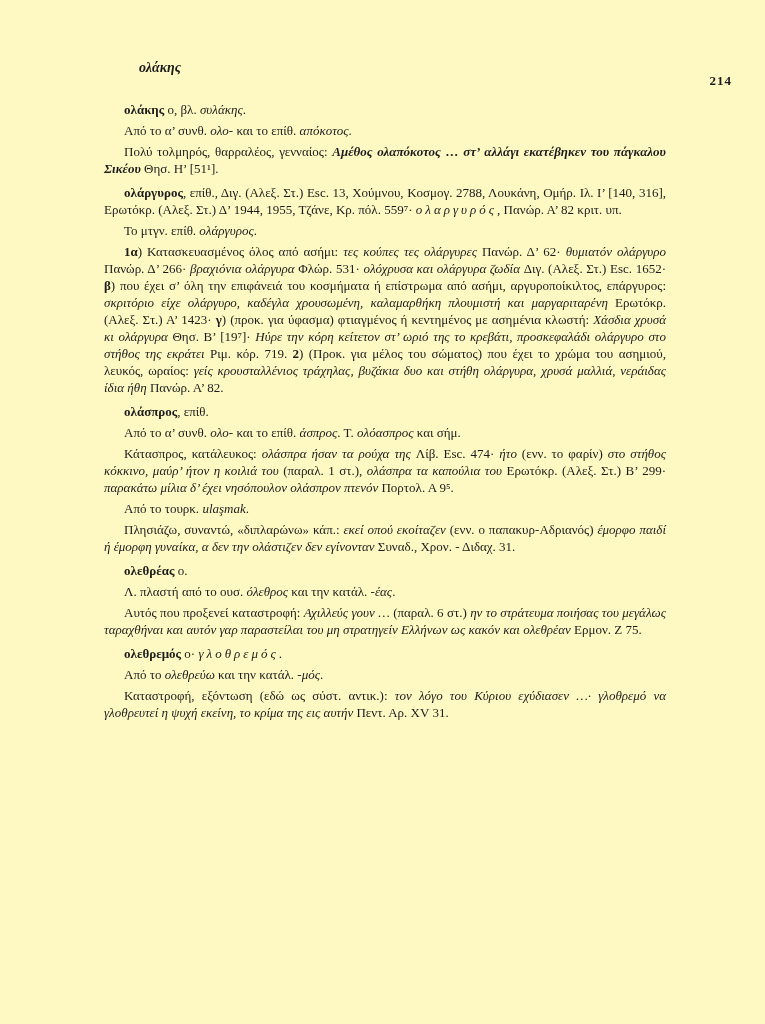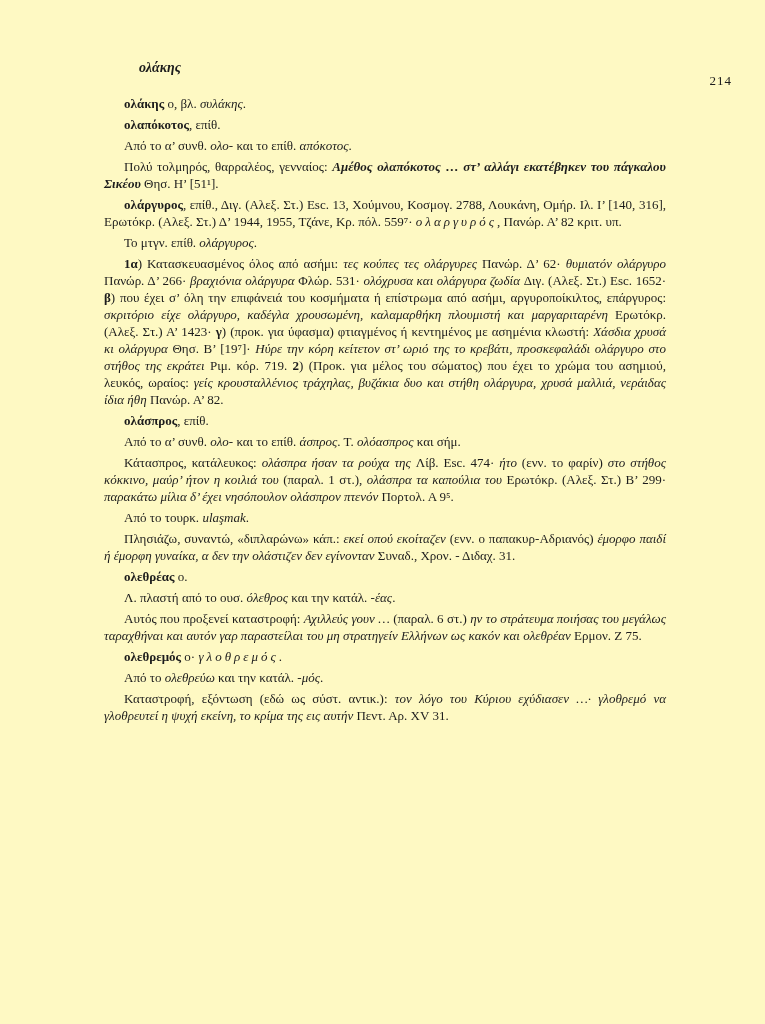--- a/index.html
+++ b/index.html
@@ -7,46 +7,45 @@
     position:relative;width:765px;height:1024px;margin:0 auto;
     background:#fef9c3;color:#1c1c1c;overflow:hidden;
     font-family:"Liberation Serif","DejaVu Serif",serif;
   }
   .running-head{
     position:absolute;left:139px;top:60px;
     font-style:italic;font-weight:bold;font-size:14px;
   }
   .page-number{
     position:absolute;right:33px;top:73px;
-    font-weight:normal;font-size:13px;letter-spacing:1px;
+    font-weight:bold;font-size:13px;letter-spacing:1px;
   }
   .content{
     position:absolute;left:104px;top:94px;width:562px;
     font-size:13px;line-height:17px;text-align:justify;
   }
   .entry{margin:0;}
   .para{text-indent:20px;margin:0 0 4px 0;}
-  .para.head{margin-top:1px;}
+  .para.head{margin-top:7px;}
   .b{font-weight:bold;}
   .i{font-style:italic;}
   .bi{font-weight:bold;font-style:italic;}
   .sp{font-style:italic;letter-spacing:3px;}
 </style>
 </head>
 <body>
 
 <div class="page">
   <div class="running-head">ολάκης</div>
   <div class="page-number">214</div>
   <div class="content">
       <div class="entry">
         <div class="para head"><span class="b">ολάκης</span><span> ο, βλ. </span><span class="i">συλάκης</span><span>.</span></div>
       </div>
       <div class="entry">
-        <div class="para head"><span class="b">ολαπόκοτος</span><span>, επίθ.</span></div>
         <div class="para body"><span>Από το α’ συνθ. </span><span class="i">ολο-</span><span> και το επίθ. </span><span class="i">απόκοτος</span><span>.</span></div>
         <div class="para body"><span>Πολύ τολμηρός, θαρραλέος, γενναίος: </span><span class="bi">Αμέθος ολαπόκοτος … στ’ αλλάγι εκατέβηκεν του πάγκαλου Σικέου </span><span>Θησ. Η’ [51¹].</span></div>
       </div>
       <div class="entry">
         <div class="para head"><span class="b">ολάργυρος</span><span>, επίθ., Διγ. (Αλεξ. Στ.) Esc. 13, Χούμνου, Κοσμογ. 2788, Λουκάνη, Ομήρ. Ιλ. Ι’ [140, 316], Ερωτόκρ. (Αλεξ. Στ.) Δ’ 1944, 1955, Τζάνε, Κρ. πόλ. 559⁷· </span><span class="sp">ολαργυρός</span><span>, Πανώρ. Α’ 82 κριτ. υπ.</span></div>
         <div class="para body"><span>Το μτγν. επίθ. </span><span class="i">ολάργυρος</span><span>.</span></div>
         <div class="para body"><span class="b">1α</span><span>) Κατασκευασμένος όλος από ασήμι: </span><span class="i">τες κούπες τες ολάργυρες </span><span>Πανώρ. Δ’ 62· </span><span class="i">θυμιατόν ολάργυρο </span><span>Πανώρ. Δ’ 266· </span><span class="i">βραχιόνια ολάργυρα </span><span>Φλώρ. 531· </span><span class="i">ολόχρυσα και ολάργυρα ζωδία </span><span>Διγ. (Αλεξ. Στ.) Esc. 1652· </span><span class="b">β</span><span>) που έχει σ’ όλη την επιφάνειά του κοσμήματα ή επίστρωμα από ασήμι, αργυροποίκιλτος, επάργυρος: </span><span class="i">σκριτόριο είχε ολάργυρο, καδέγλα χρουσωμένη, καλαμαρθήκη πλουμιστή και μαργαριταρένη </span><span>Ερωτόκρ. (Αλεξ. Στ.) Α’ 1423· </span><span class="b">γ</span><span>) (προκ. για ύφασμα) φτιαγμένος ή κεντημένος με ασημένια κλωστή: </span><span class="i">Χάσδια χρυσά κι ολάργυρα </span><span>Θησ. Β’ [19⁷]· </span><span class="i">Ηύρε την κόρη κείτετον στ’ ωριό της το κρεβάτι, προσκεφαλάδι ολάργυρο στο στήθος της εκράτει </span><span>Ριμ. κόρ. 719. </span><span class="b">2</span><span>) (Προκ. για μέλος του σώματος) που έχει το χρώμα του ασημιού, λευκός, ωραίος: </span><span class="i">γείς κρουσταλλένιος τράχηλας, βυζάκια δυο και στήθη ολάργυρα, χρυσά μαλλιά, νεράιδας ίδια ήθη </span><span>Πανώρ. Α’ 82.</span></div>
       </div>
       <div class="entry">
         <div class="para head"><span class="b">ολάσπρος</span><span>, επίθ.</span></div>

